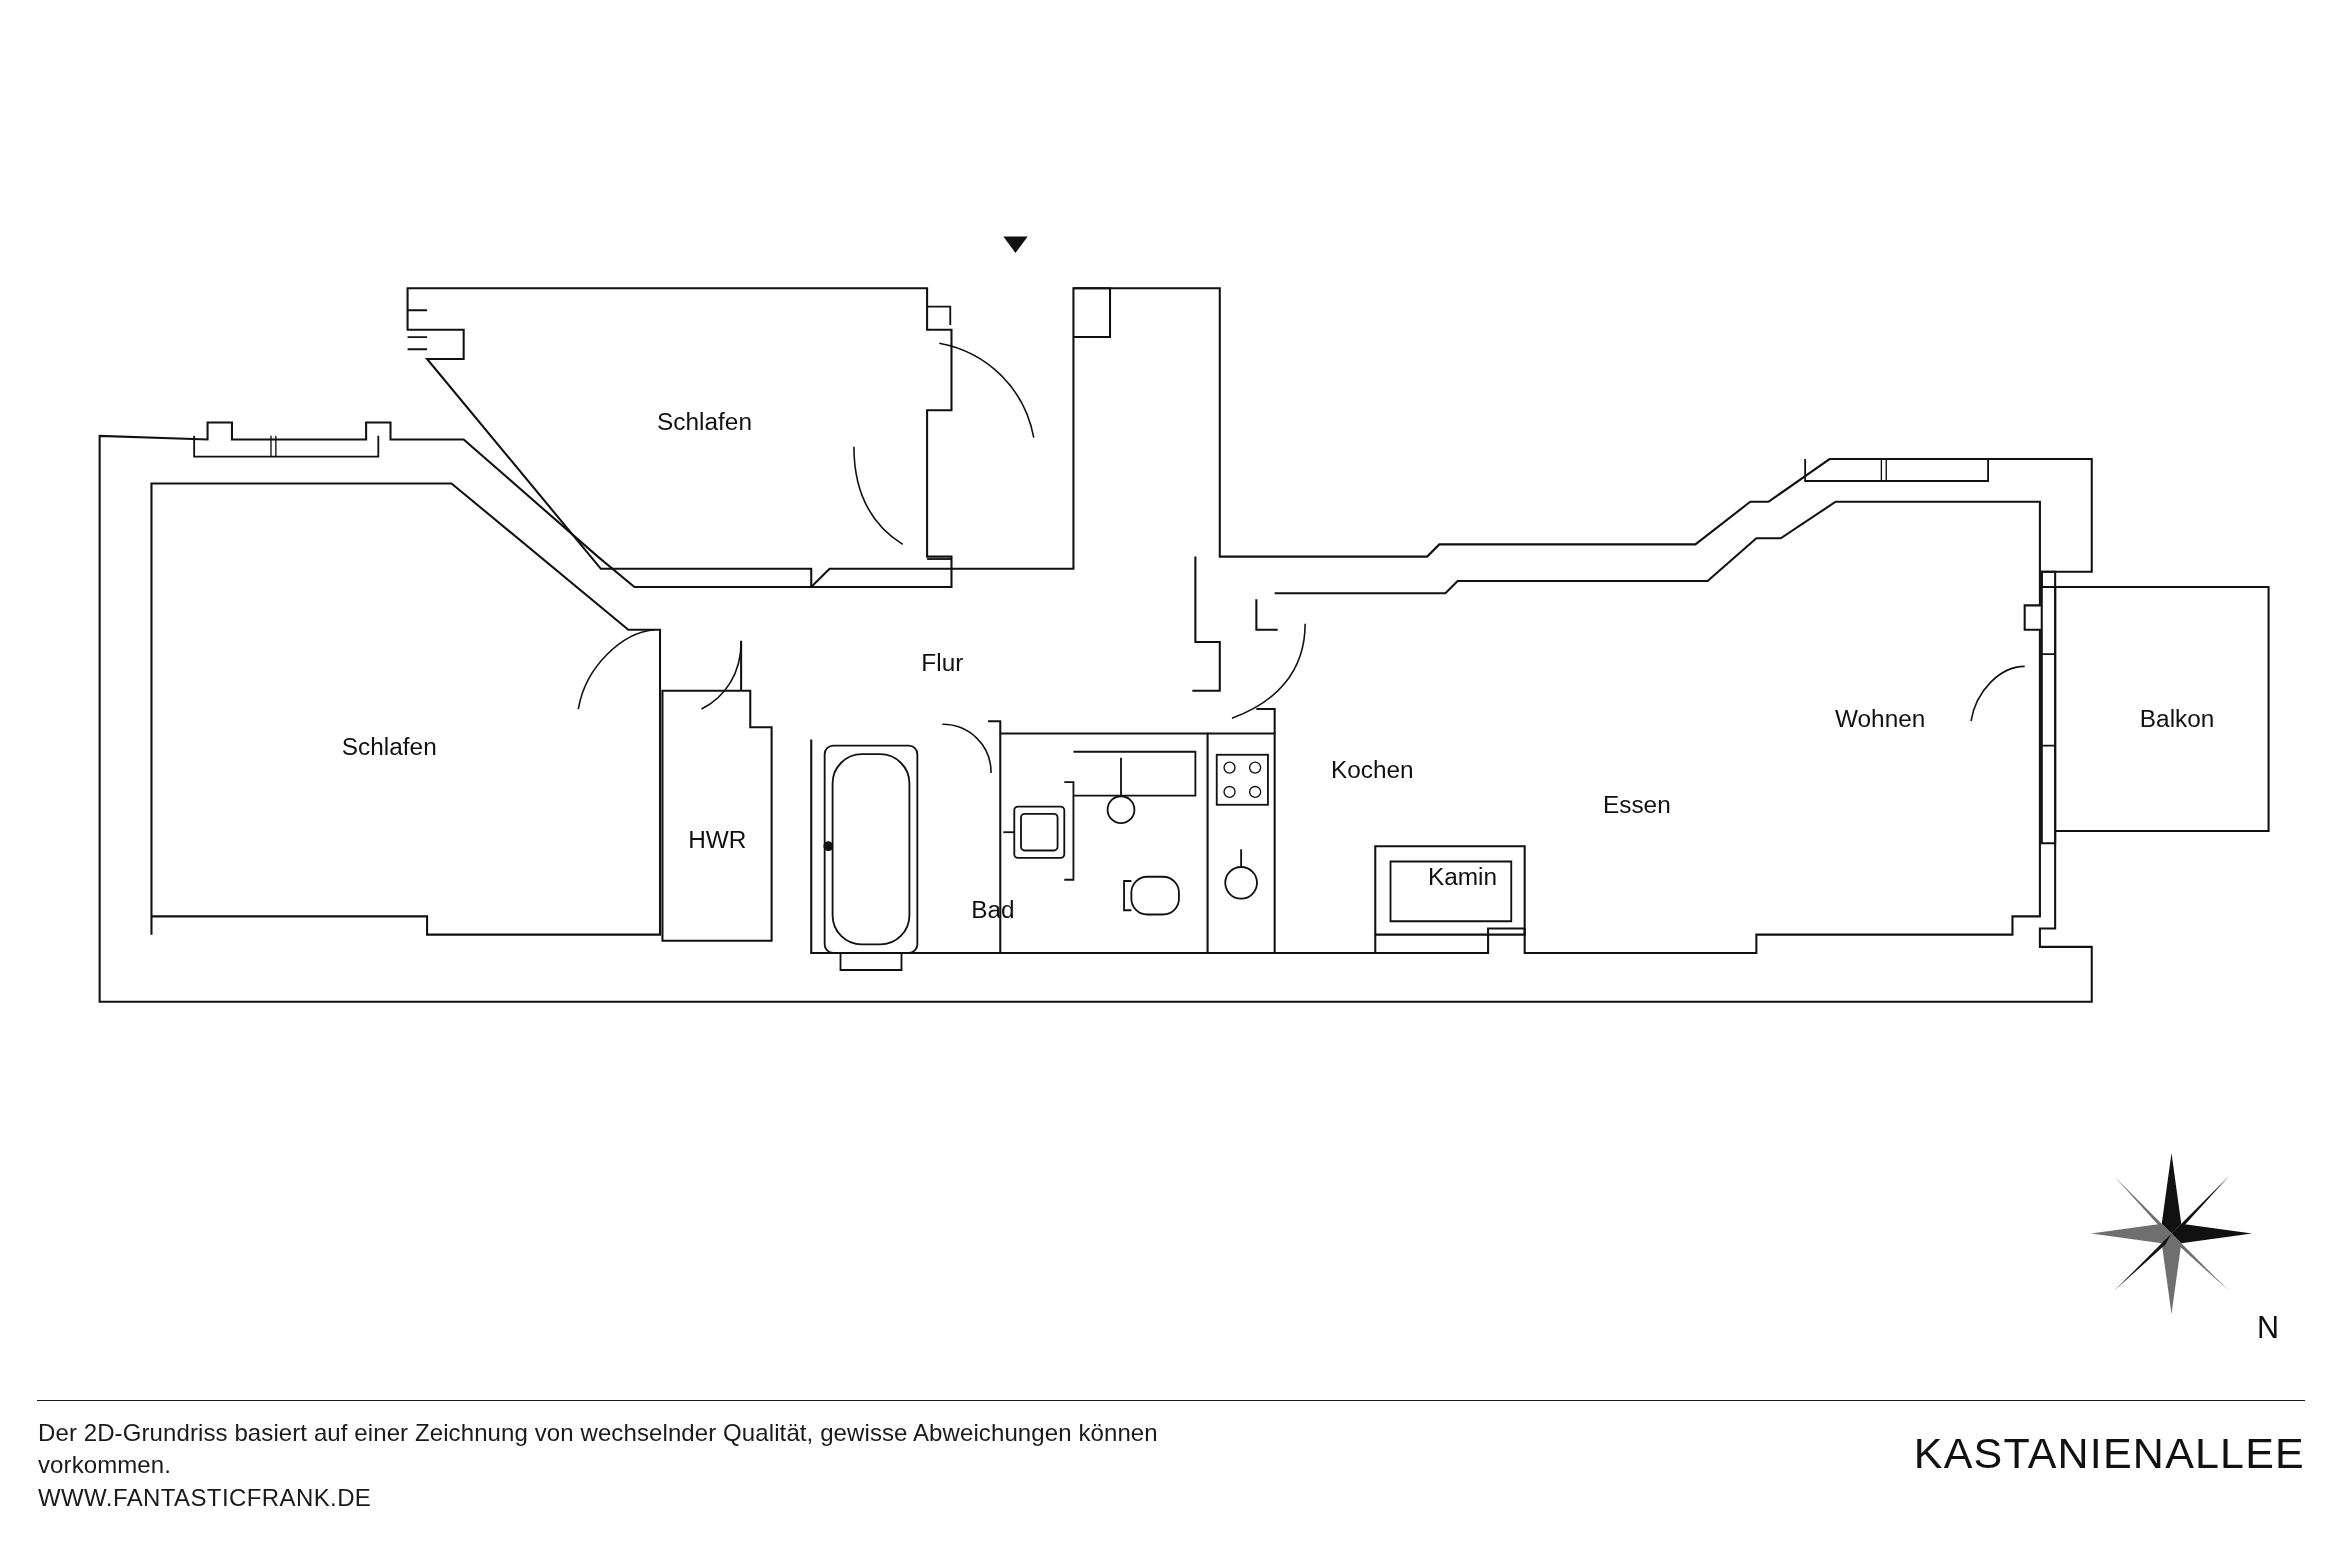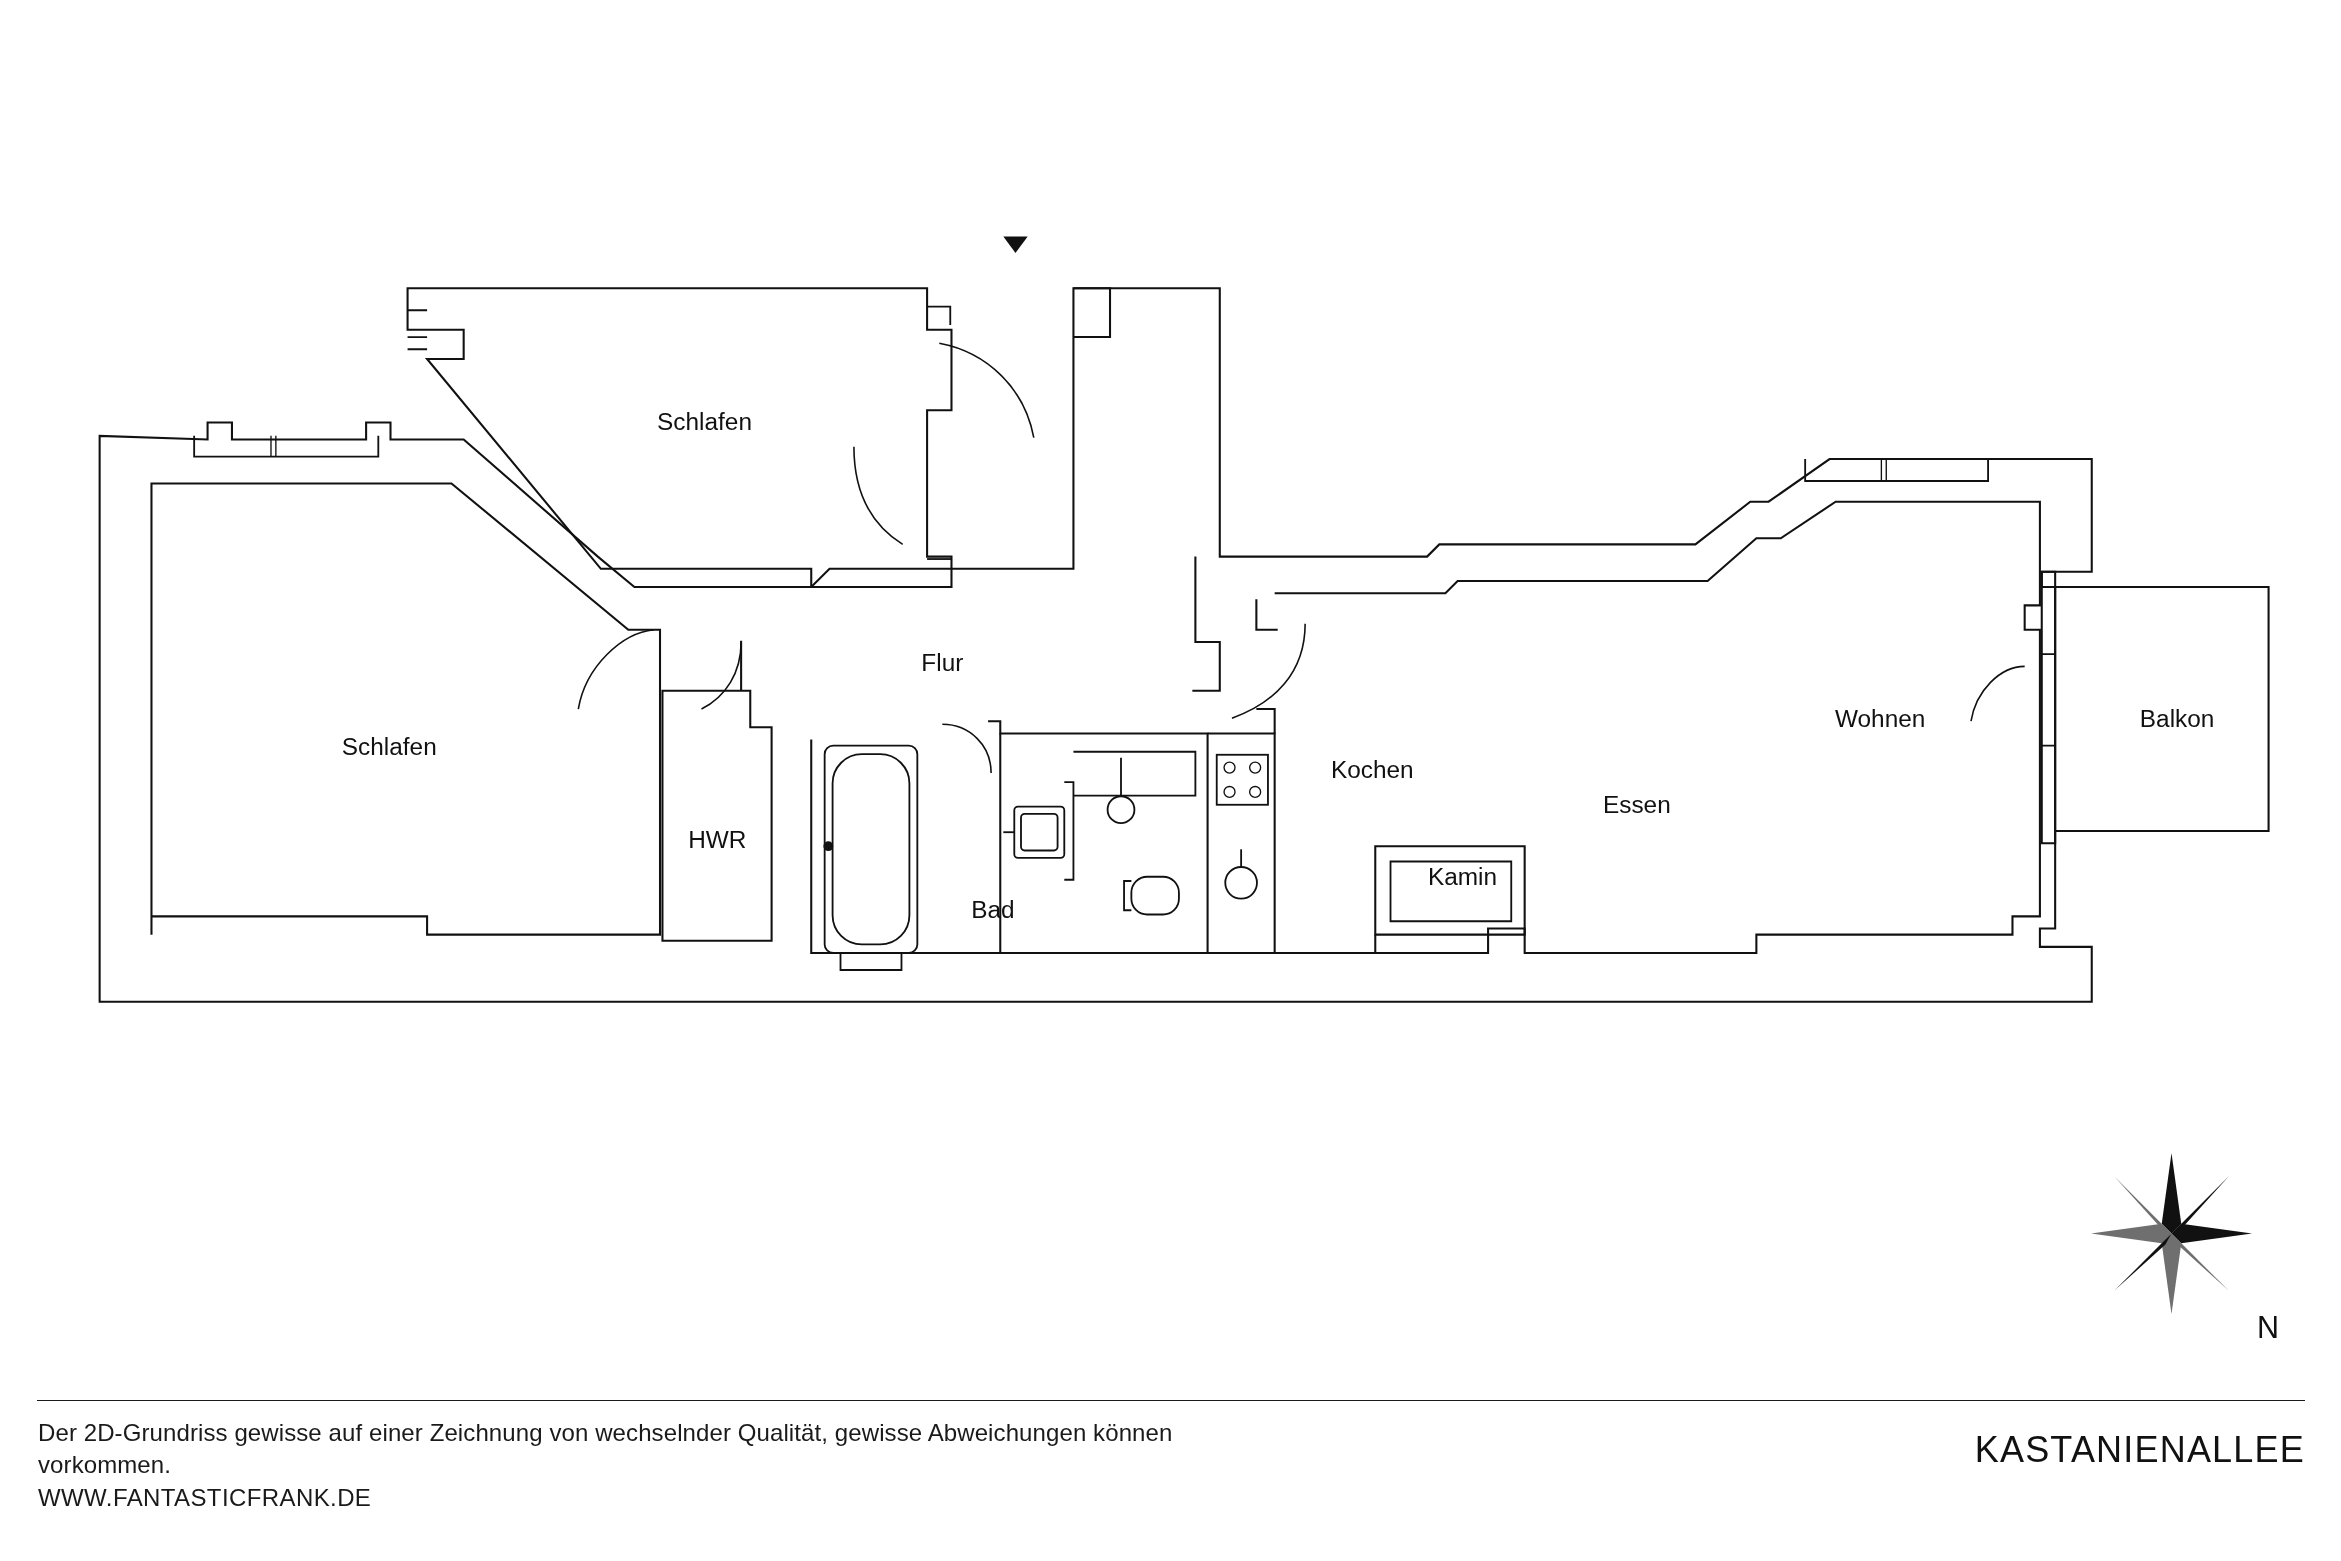--- a/index.html
+++ b/index.html
@@ -82,21 +82,21 @@
   }
   .footer-note .url {
     display: block;
     letter-spacing: 0.4px;
   }
   .brand-title {
     position: absolute;
     right: 37px;
     top: 1409px;
     font-family: "Liberation Sans", sans-serif;
-    font-size: 36px;
+    font-size: 43px;
     letter-spacing: 1.2px;
     color: #111111;
     text-align: right;
     white-space: nowrap;
   }
   .compass {
     position: absolute;
     left: 2080px;
     top: 1122px;
     width: 183px;
@@ -254,21 +254,21 @@
       <path fill="#111111" d="M244,56 L160,140 L150,150 L168,140 Z"></path>
       <path fill="#111111" d="M56,244 L140,160 L150,150 L140,168 Z"></path>
       <path fill="#6f6f6f" d="M244,244 L160,160 L150,150 L160,168 Z"></path>
     </g>
   </svg>
   <div class="compass-n">N</div>
 
   <div class="footer-rule"></div>
 
   <div class="footer-note">
-    <span>Der 2D-Grundriss gewisse auf einer Zeichnung von wechselnder Qualität,</span>
+    <span>Der 2D-Grundriss basiert auf einer Zeichnung von wechselnder Qualität,</span>
     <span>gewisse Abweichungen können vorkommen.</span>
     <span class="url">WWW.FANTASTICFRANK.DE</span>
   </div>
 
   <div class="brand-title">KASTANIENALLEE</div>
 
 </div>
 
 
 </body></html>

